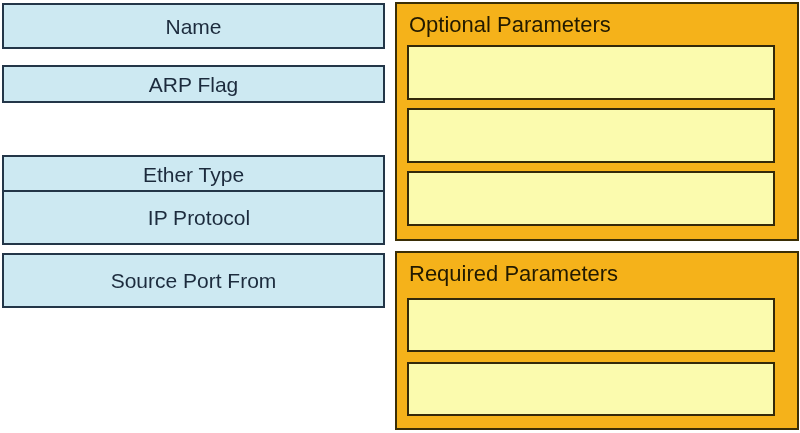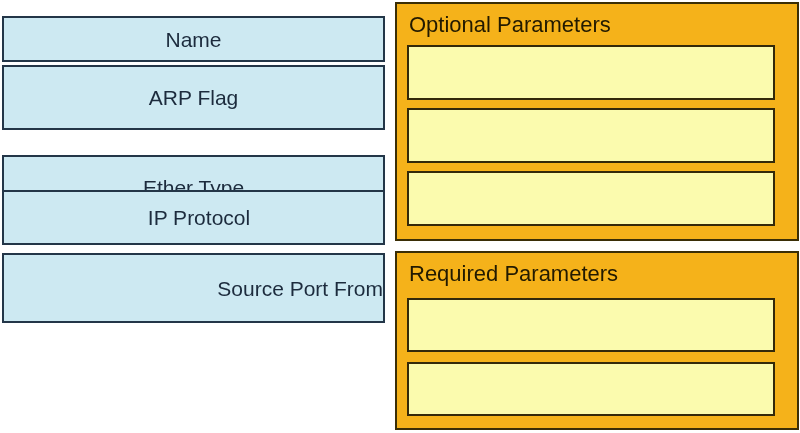--- a/index.html
+++ b/index.html
@@ -14,34 +14,34 @@
     height: 433px;
     background: #ffffff;
     overflow: hidden;
   }
 
   
   .drag-item {
     position: absolute;
     left: 2px;
     width: 383px;
-    height: 65px;
+    height: 38px;
     box-sizing: border-box;
     background: #cde9f2;
     border: 2px solid #233648;
     display: flex;
     align-items: center;
     justify-content: center;
     cursor: grab;
   }
-  .drag-item:nth-of-type(1) { top: 16px;  height: 46px; }
+  .drag-item:nth-of-type(1) { top: 3px;  height: 46px; }
   .drag-item:nth-of-type(2) { top: 65px; }
   .drag-item:nth-of-type(3) { top: 127px; margin-top: 28px; }
   .drag-item:nth-of-type(4) { top: 190px; height: 55px; padding-left: 11px; }
-  .drag-item:nth-of-type(5) { top: 253px; height: 70px; justify-content: flex-end; }
+  .drag-item:nth-of-type(5) { top: 253px; height: 55px; }
   .drag-item .label {
     color: #1c2b3d;
     font-size: 21px;
     line-height: 1;
     user-select: none;
   }
 
   
   .drop-group {
     position: absolute;

